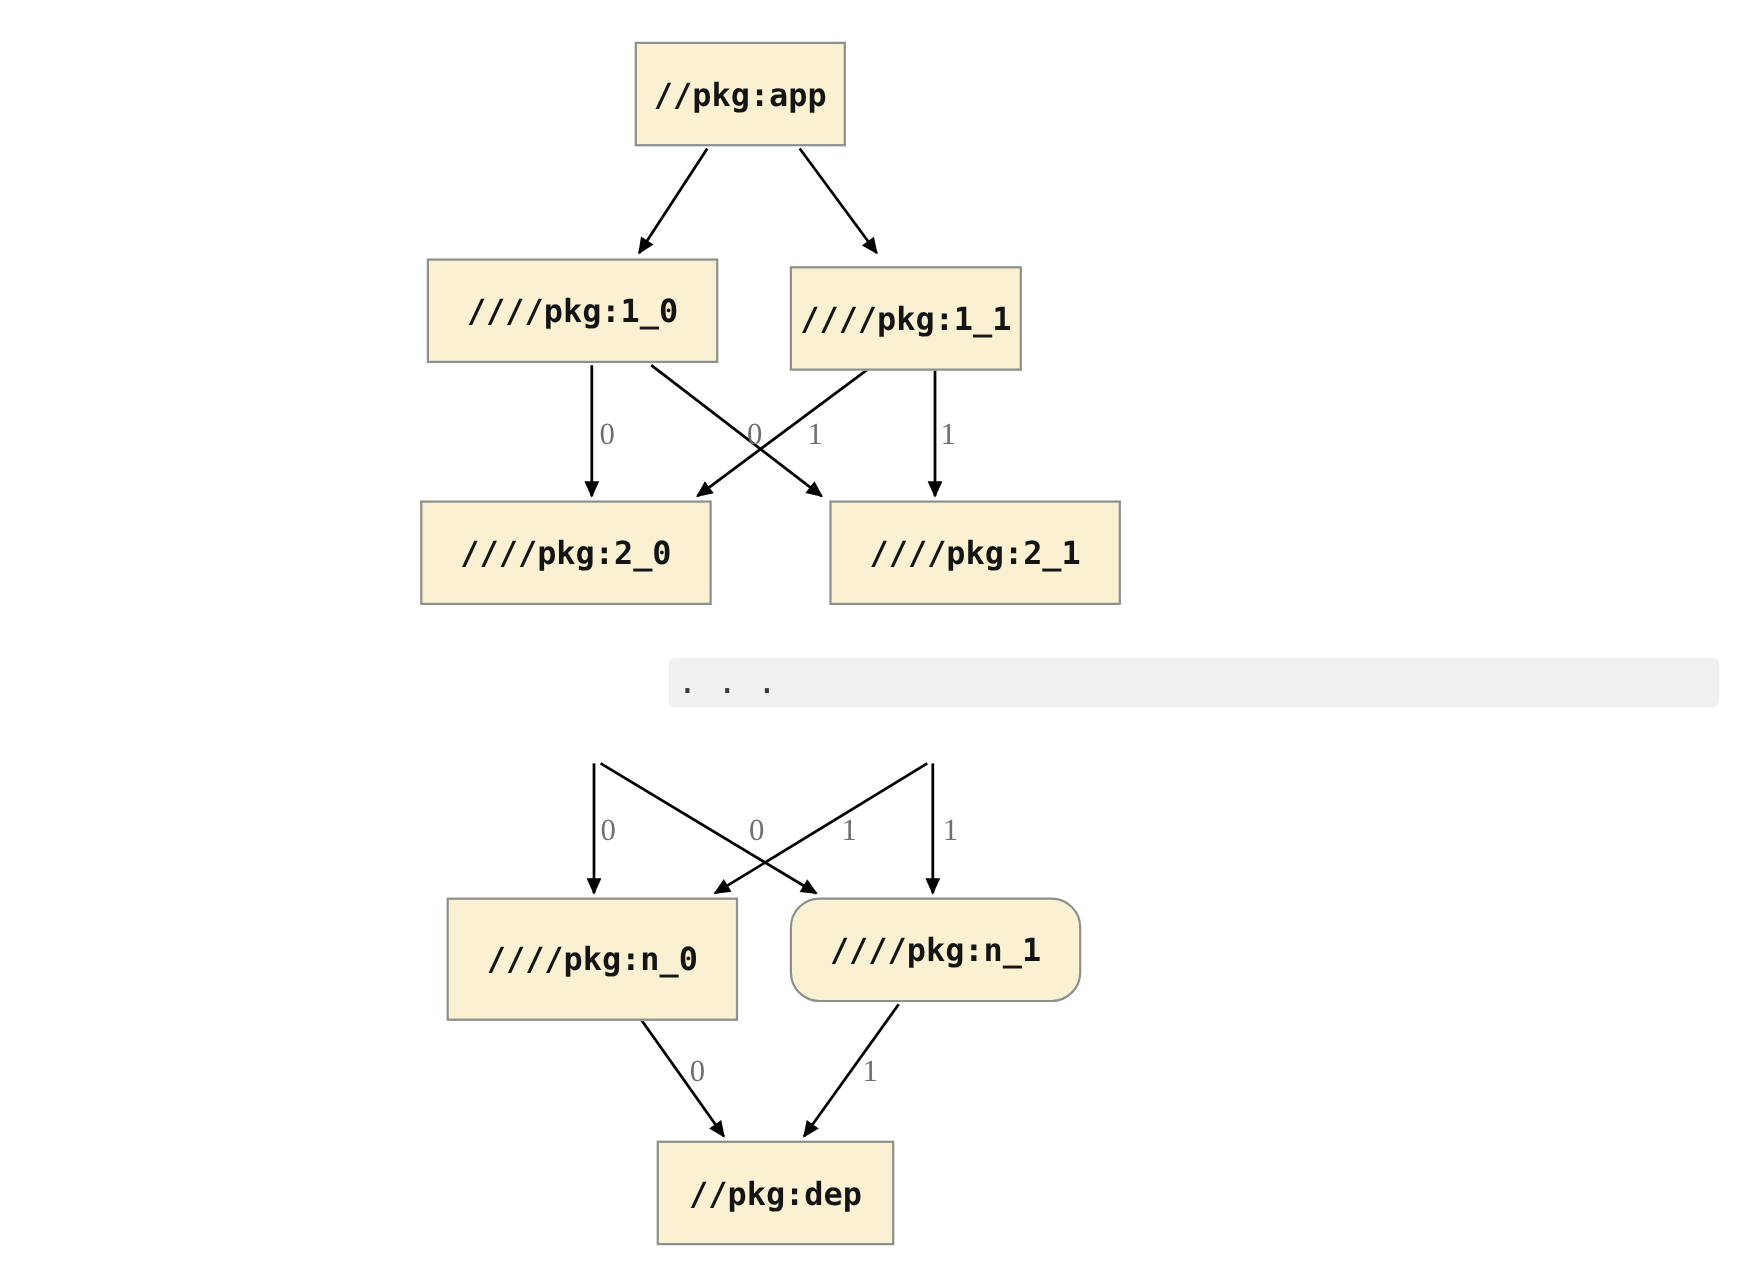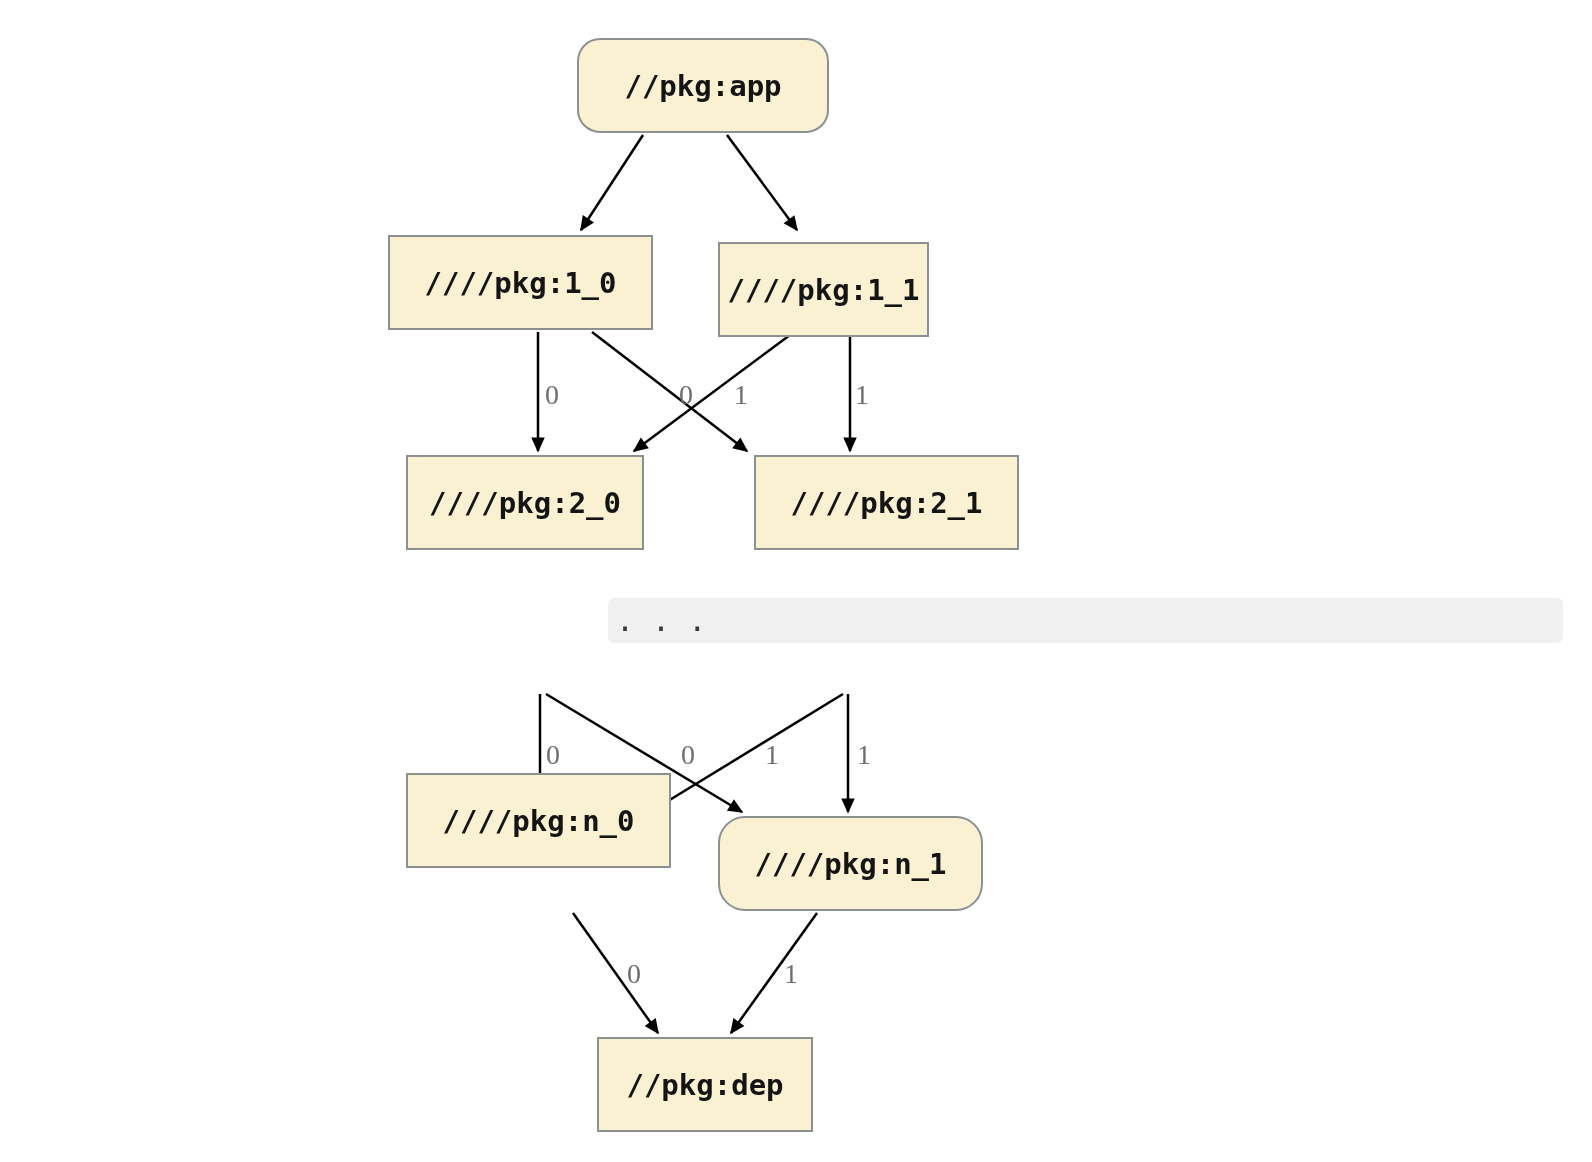--- a/index.html
+++ b/index.html
@@ -99,33 +99,33 @@
 
     <text class="edge-label" x="553" y="764">0</text>
     <text class="edge-label" x="688" y="764">0</text>
     <text class="edge-label" x="772" y="764">1</text>
     <text class="edge-label" x="864" y="764">1</text>
 
     <text class="edge-label" x="634" y="983">0</text>
     <text class="edge-label" x="791" y="983">1</text>
   </svg>
 
-  <div class="node" style="left:577px; top:38px; width:252px; height:95px;border-radius:23px;">//pkg:app</div>
+  <div class="node" style="left:577px; top:38px; width:192px; height:95px;">//pkg:app</div>
 
   <div class="node" style="left:388px; top:235px; width:265px; height:95px;">////pkg:1_0</div>
 
   <div class="node" style="left:718px; top:242px; width:211px; height:95px;">////pkg:1_1</div>
 
-  <div class="node" style="left:406px; top:455px; width:238px; height:95px;">////pkg:2_0</div>
+  <div class="node" style="left:382px; top:455px; width:265px; height:95px;">////pkg:2_0</div>
 
   <div class="node" style="left:754px; top:455px; width:265px; height:95px;">////pkg:2_1</div>
 
   <div class="ellipsis-band">
     <span>. . .</span>
   </div>
 
-  <div class="node" style="left:406px; top:773px; width:265px; height:95px;">////pkg:n_0</div>
+  <div class="node" style="left:406px; top:816px; width:265px; height:112px;">////pkg:n_0</div>
 
   <div class="node" style="left:718px; top:816px; width:265px; height:95px;border-radius:27px;">////pkg:n_1</div>
 
   <div class="node" style="left:597px; top:1037px; width:216px; height:95px;">//pkg:dep</div>
 
 </div>
 
 </body></html>

